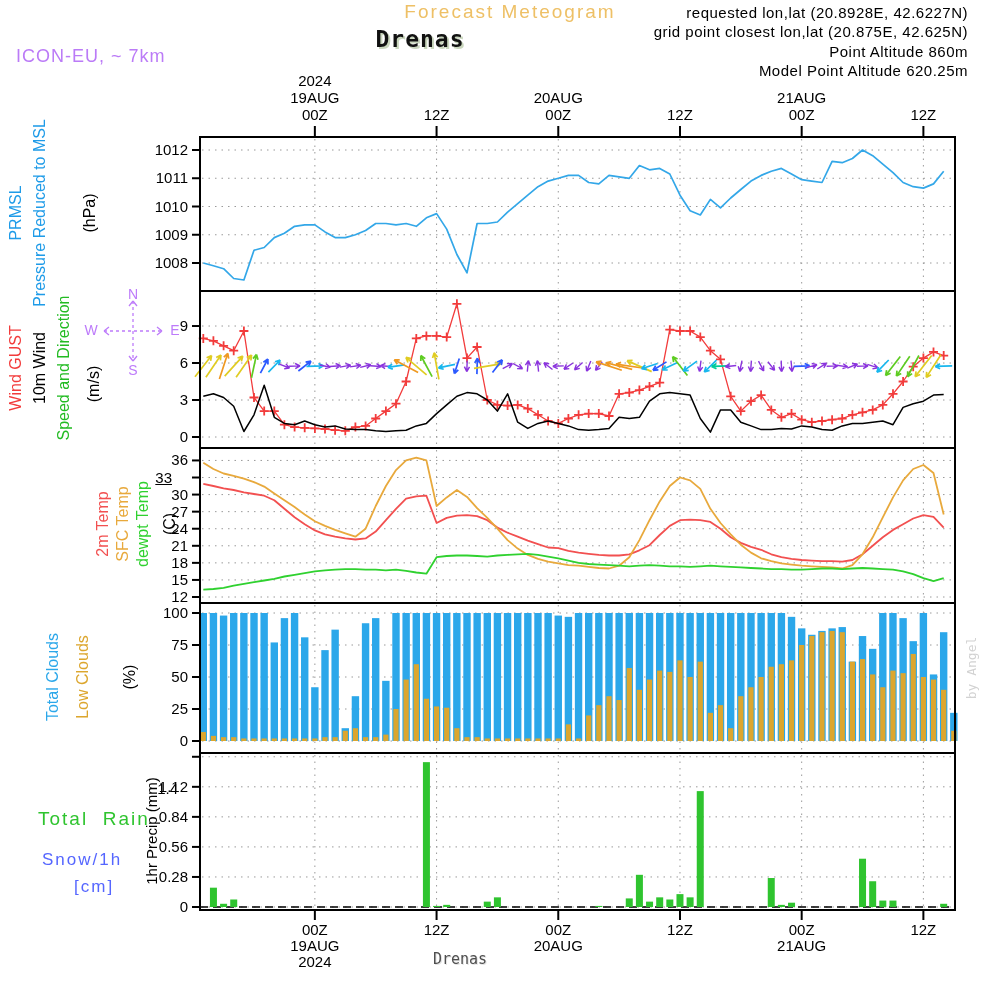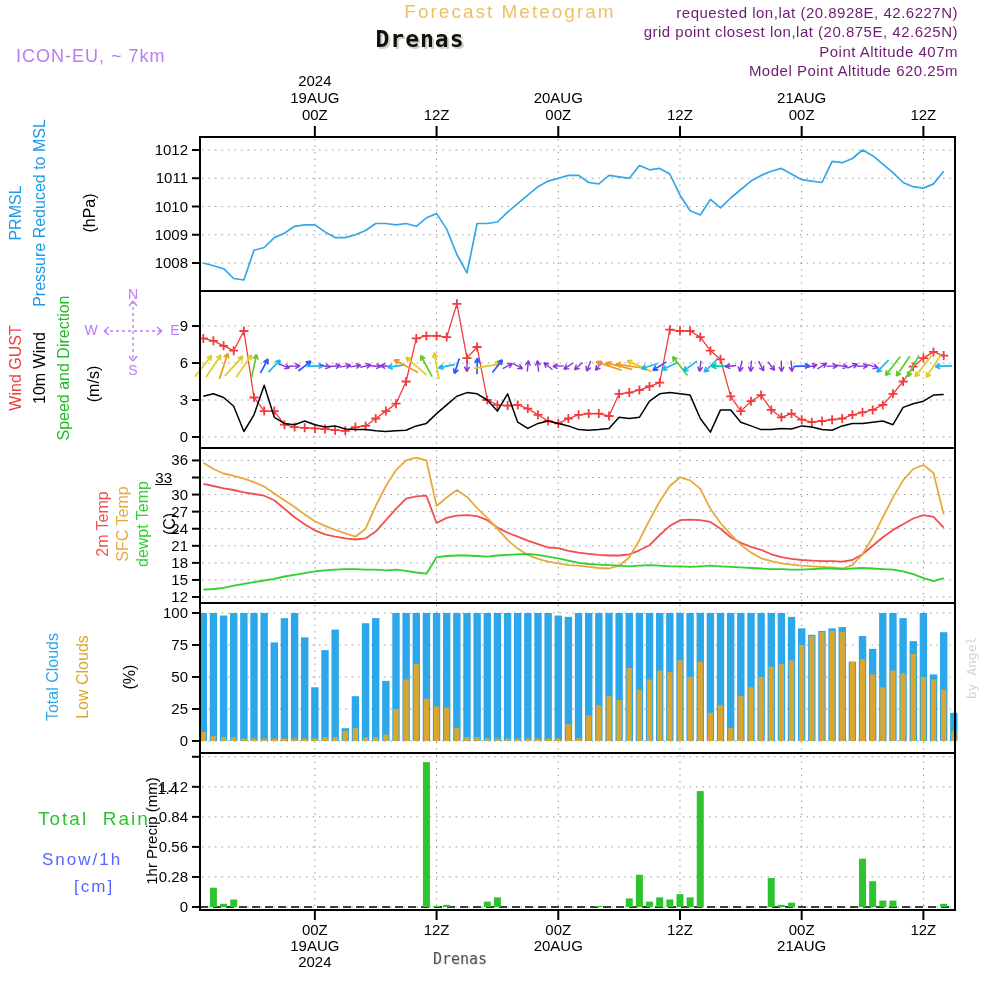--- a/index.html
+++ b/index.html
@@ -6,22 +6,22 @@
   body{width:1000px;height:1000px;position:relative;overflow:hidden;
        font-family:"Liberation Sans",sans-serif;}
   #stage{position:absolute;left:0;top:0;width:1000px;height:1000px;}
   #plot-svg{position:absolute;left:0;top:0;}
   .abs{position:absolute;white-space:pre;text-align:right;}
   .vlab{position:absolute;width:220px;text-align:center;
         transform:rotate(-90deg);transform-origin:center;
         font-size:16px;white-space:pre;line-height:18px;}
   .tick{position:absolute;width:84px;text-align:center;font-size:15px;color:#000;}
   .ytick{position:absolute;width:70px;text-align:right;font-size:15px;color:#000;}
-  .hdr-purple{position:absolute;right:42px;white-space:nowrap;
-              font-size:15px;color:#701a75;letter-spacing:0.5px;}
+  .hdr-purple{position:absolute;right:32px;white-space:nowrap;
+              font-size:15px;color:#000000;letter-spacing:0.5px;}
 </style>
 </head>
 <body>
 
 <div id="stage">
 
   <svg id="plot-svg" width="1000" height="1000" viewBox="0 0 1000 1000">
       <line x1="202" y1="263" x2="953" y2="263" stroke="#9a9a9a" stroke-width="1" stroke-dasharray="1.5 5"></line>
       <line x1="202" y1="234.75" x2="953" y2="234.75" stroke="#9a9a9a" stroke-width="1" stroke-dasharray="1.5 5"></line>
       <line x1="202" y1="206.5" x2="953" y2="206.5" stroke="#9a9a9a" stroke-width="1" stroke-dasharray="1.5 5"></line>
@@ -390,21 +390,21 @@
       <line x1="801.6779999999999" y1="910" x2="801.6779999999999" y2="920" stroke="#000" stroke-width="2"></line>
       <line x1="923.3820000000001" y1="126" x2="923.3820000000001" y2="137" stroke="#000" stroke-width="2"></line>
       <line x1="923.3820000000001" y1="910" x2="923.3820000000001" y2="920" stroke="#000" stroke-width="2"></line>
     </svg>
 
   <div class="abs" style="left:330px;top:1px;width:360px;text-align:center;font-size:19px;color:#eec066;letter-spacing:2px;text-shadow:1px 1px 0 #fff;">Forecast Meteogram</div>
   <div class="abs" style="left:330px;top:26px;width:180px;text-align:center;font-size:23px;font-weight:bold;
               font-family:'DejaVu Sans Mono',monospace;color:#111;letter-spacing:1px;text-shadow:2px 2px 0 #c9d6bd;">Drenas</div>
   <div class="hdr-purple" style="top:4px;">requested lon,lat (20.8928E, 42.6227N)</div>
   <div class="hdr-purple" style="top:23px;">grid point closest lon,lat (20.875E, 42.625N)</div>
-  <div class="hdr-purple" style="top:43px;">Point Altitude 407m</div>
+  <div class="hdr-purple" style="top:43px;">Point Altitude 860m</div>
   <div class="hdr-purple" style="top:62px;">Model Point Altitude 620.25m</div>
   <div class="abs" style="left:16px;top:46px;font-size:18px;color:#bb7bf7;letter-spacing:1px;">ICON-EU, ~ 7km</div>
 
   <div class="vlab" style="left:-94px;top:204px;color:#1e9be8;">PRMSL</div>
   <div class="vlab" style="left:-70px;top:204px;color:#1e9be8;">Pressure Reduced to MSL</div>
   <div class="vlab" style="left:-20px;top:204px;color:#000;">(hPa)</div>
 
   <div class="vlab" style="left:-94px;top:359px;color:#f23b3b;">Wind GUST</div>
   <div class="vlab" style="left:-70px;top:359px;color:#000;">10m Wind</div>
   <div class="vlab" style="left:-46px;top:359px;color:#22bb22;">Speed and Direction</div>

